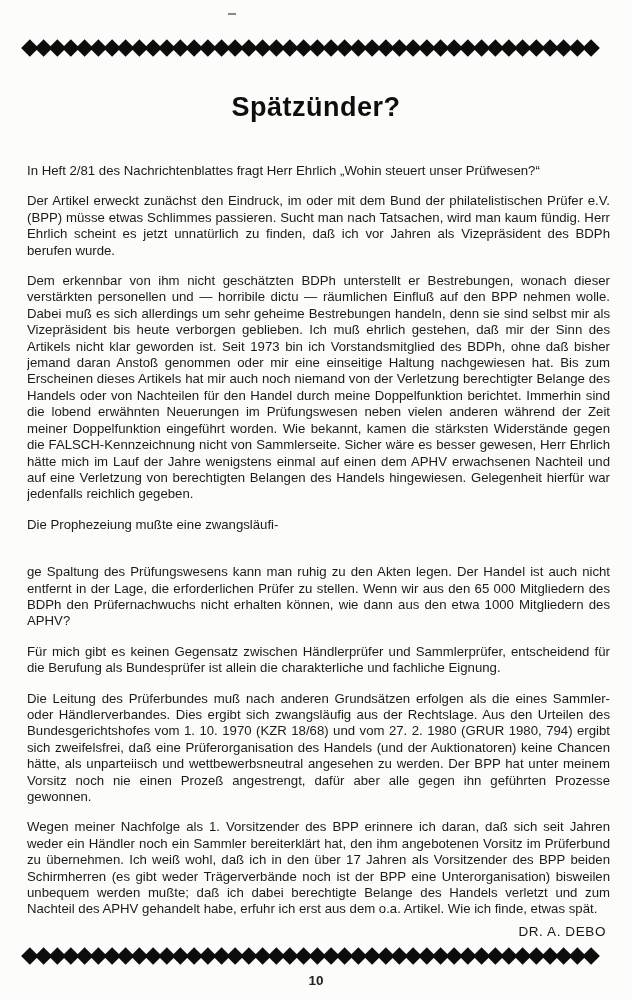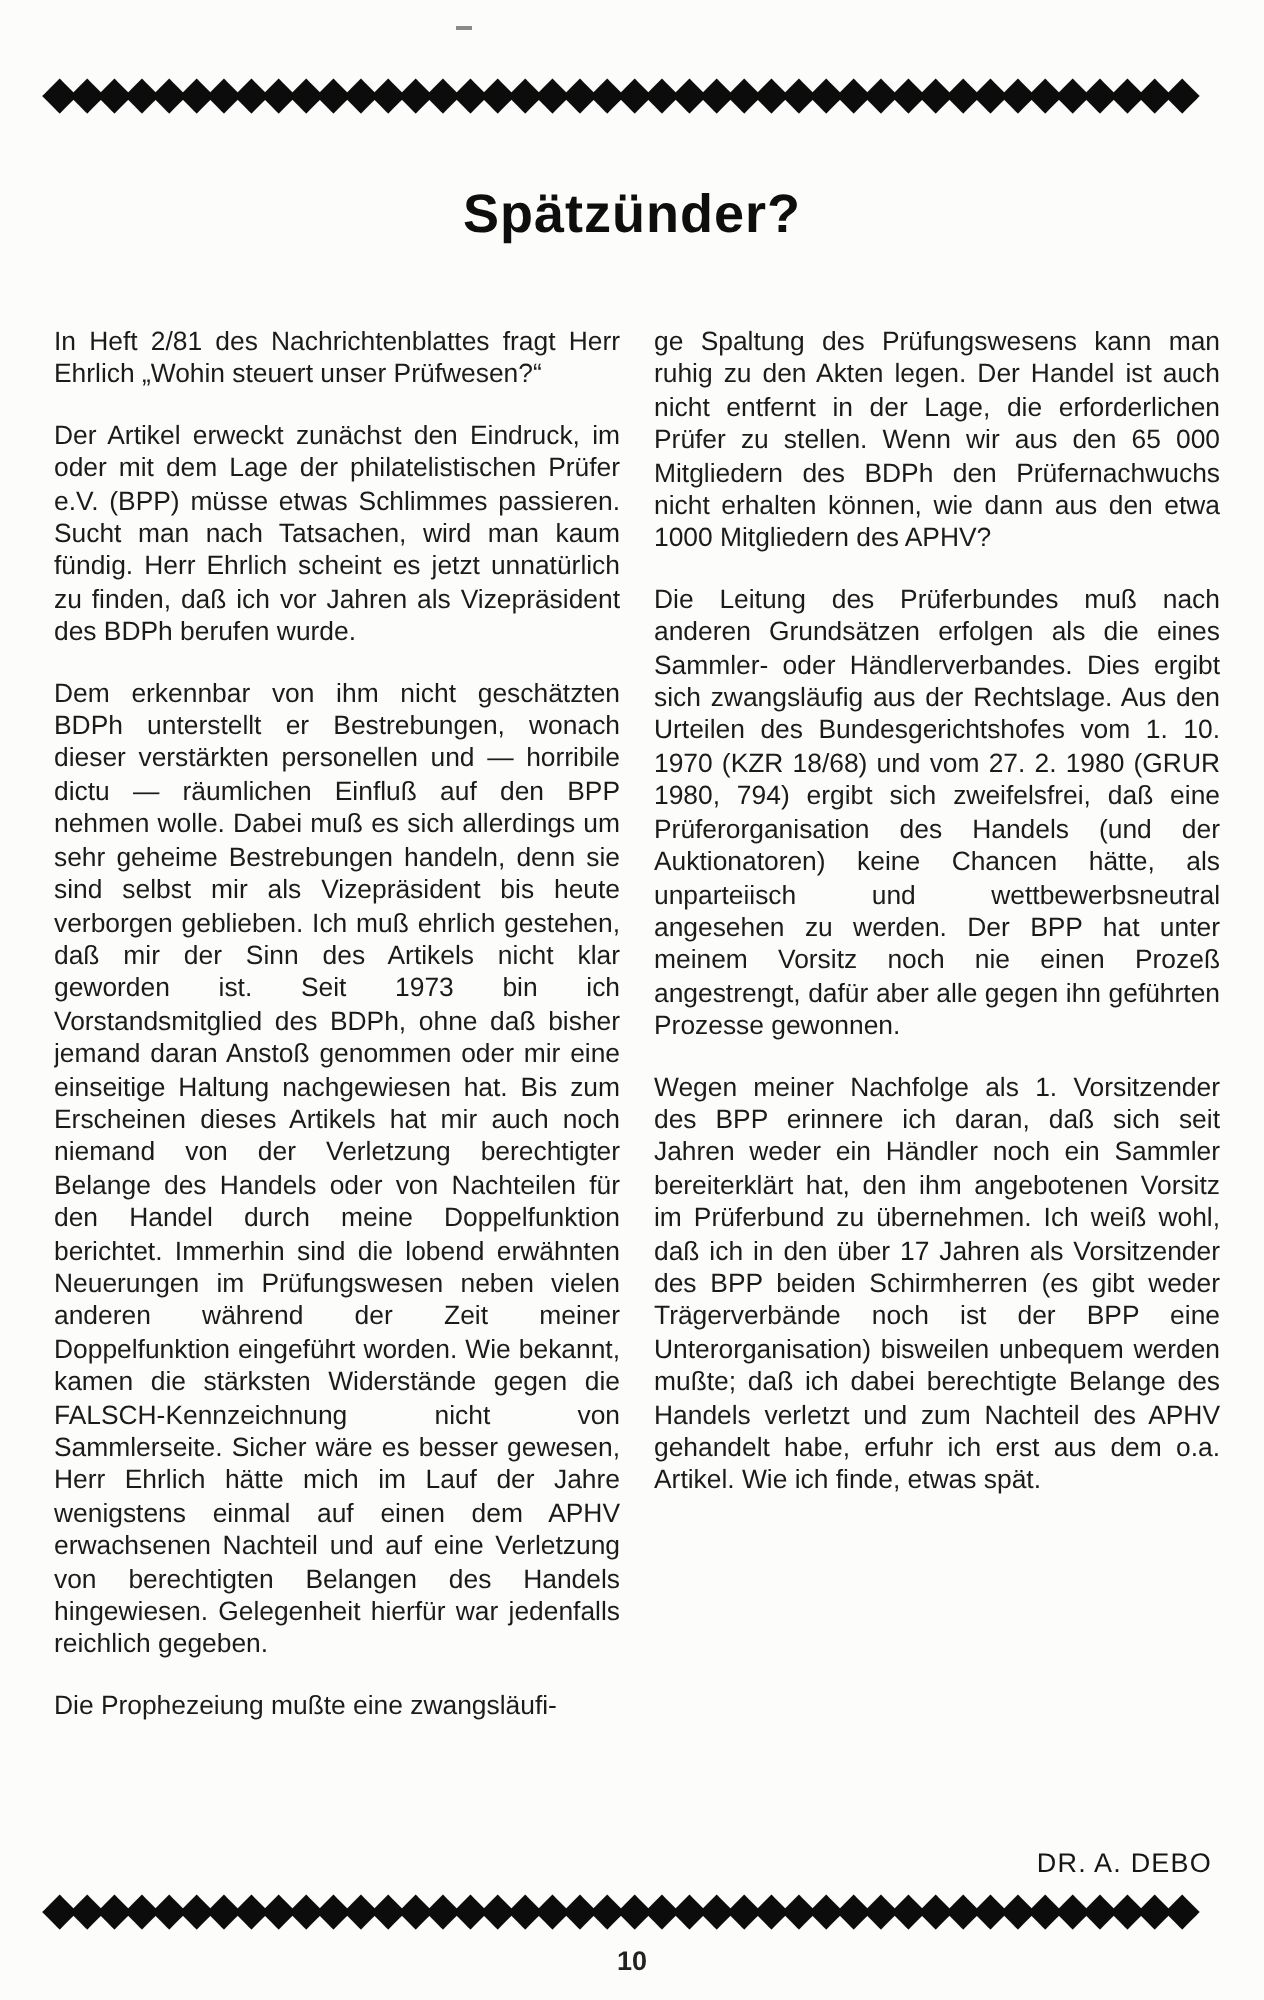--- a/index.html
+++ b/index.html
@@ -55,20 +55,21 @@
   }
   .columns {
     position: absolute;
     top: 163px;
     left: 27px;
     right: 22px;
     height: 778px;
     display: flex;
     gap: 17px;
     overflow: hidden;
+    flex-direction: column;
   }
   .col {
     flex: 1 1 0;
     font-size: 13.2px;
     line-height: 16.4px;
     text-align: justify;
     hyphens: auto;
     -webkit-hyphens: auto;
     color: #1b1b1b;
   }
@@ -102,26 +103,27 @@
 
   <div class="scan-mark"></div>
 
   <div class="diamond-row top">◆◆◆◆◆◆◆◆◆◆◆◆◆◆◆◆◆◆◆◆◆◆◆◆◆◆◆◆◆◆◆◆◆◆◆◆◆◆◆◆◆◆</div>
 
   <h1 class="title">Spätzünder?</h1>
 
   <div class="columns">
     <div class="col">
       <p>In Heft 2/81 des Nachrichtenblattes fragt Herr Ehrlich „Wohin steuert unser Prüfwesen?“</p>
-      <p>Der Artikel erweckt zunächst den Eindruck, im oder mit dem Lage der philatelistischen Prüfer e.V. (BPP) müsse etwas Schlimmes passieren. Sucht man nach Tatsachen, wird man kaum fündig. Herr Ehrlich scheint es jetzt unnatürlich zu finden, daß ich vor Jahren als Vizepräsident des BDPh berufen wurde.</p>
+      <p>Der Artikel erweckt zunächst den Eindruck, im oder mit dem Bund der philatelistischen Prüfer e.V. (BPP) müsse etwas Schlimmes passieren. Sucht man nach Tatsachen, wird man kaum fündig. Herr Ehrlich scheint es jetzt unnatürlich zu finden, daß ich vor Jahren als Vizepräsident des BDPh berufen wurde.</p>
       <p>Dem erkennbar von ihm nicht geschätzten BDPh unterstellt er Bestrebungen, wonach dieser verstärkten personellen und — horribile dictu — räumlichen Einfluß auf den BPP nehmen wolle. Dabei muß es sich allerdings um sehr geheime Bestrebungen handeln, denn sie sind selbst mir als Vizepräsident bis heute verborgen geblieben. Ich muß ehrlich gestehen, daß mir der Sinn des Artikels nicht klar geworden ist. Seit 1973 bin ich Vorstandsmitglied des BDPh, ohne daß bisher jemand daran Anstoß genommen oder mir eine einseitige Haltung nachgewiesen hat. Bis zum Erscheinen dieses Artikels hat mir auch noch niemand von der Verletzung berechtigter Belange des Handels oder von Nachteilen für den Handel durch meine Doppelfunktion berichtet. Immerhin sind die lobend erwähnten Neuerungen im Prüfungswesen neben vielen anderen während der Zeit meiner Doppelfunktion eingeführt worden. Wie bekannt, kamen die stärksten Widerstände gegen die FALSCH-Kennzeichnung nicht von Sammlerseite. Sicher wäre es besser gewesen, Herr Ehrlich hätte mich im Lauf der Jahre wenigstens einmal auf einen dem APHV erwachsenen Nachteil und auf eine Verletzung von berechtigten Belangen des Handels hingewiesen. Gelegenheit hierfür war jedenfalls reichlich gegeben.</p>
       <p>Die Prophezeiung mußte eine zwangsläufi-</p>
     </div>
     <div class="col">
       <p>ge Spaltung des Prüfungswesens kann man ruhig zu den Akten legen. Der Handel ist auch nicht entfernt in der Lage, die erforderlichen Prüfer zu stellen. Wenn wir aus den 65 000 Mitgliedern des BDPh den Prüfernachwuchs nicht erhalten können, wie dann aus den etwa 1000 Mitgliedern des APHV?</p>
+      <p>Für mich gibt es keinen Gegensatz zwischen Händlerprüfer und Sammlerprüfer, entscheidend für die Berufung als Bundesprüfer ist allein die charakterliche und fachliche Eignung.</p>
       <p>Die Leitung des Prüferbundes muß nach anderen Grundsätzen erfolgen als die eines Sammler- oder Händlerverbandes. Dies ergibt sich zwangsläufig aus der Rechtslage. Aus den Urteilen des Bundesgerichtshofes vom 1. 10. 1970 (KZR 18/68) und vom 27. 2. 1980 (GRUR 1980, 794) ergibt sich zweifelsfrei, daß eine Prüferorganisation des Handels (und der Auktionatoren) keine Chancen hätte, als unparteiisch und wettbewerbsneutral angesehen zu werden. Der BPP hat unter meinem Vorsitz noch nie einen Prozeß angestrengt, dafür aber alle gegen ihn geführten Prozesse gewonnen.</p>
       <p>Wegen meiner Nachfolge als 1. Vorsitzender des BPP erinnere ich daran, daß sich seit Jahren weder ein Händler noch ein Sammler bereiterklärt hat, den ihm angebotenen Vorsitz im Prüferbund zu übernehmen. Ich weiß wohl, daß ich in den über 17 Jahren als Vorsitzender des BPP beiden Schirmherren (es gibt weder Trägerverbände noch ist der BPP eine Unterorganisation) bisweilen unbequem werden mußte; daß ich dabei berechtigte Belange des Handels verletzt und zum Nachteil des APHV gehandelt habe, erfuhr ich erst aus dem o.a. Artikel. Wie ich finde, etwas spät.</p>
     </div>
   </div>
 
   <div class="signature">DR. A. DEBO</div>
 
   <div class="diamond-row bottom">◆◆◆◆◆◆◆◆◆◆◆◆◆◆◆◆◆◆◆◆◆◆◆◆◆◆◆◆◆◆◆◆◆◆◆◆◆◆◆◆◆◆</div>
 
   <div class="page-number">10</div>

